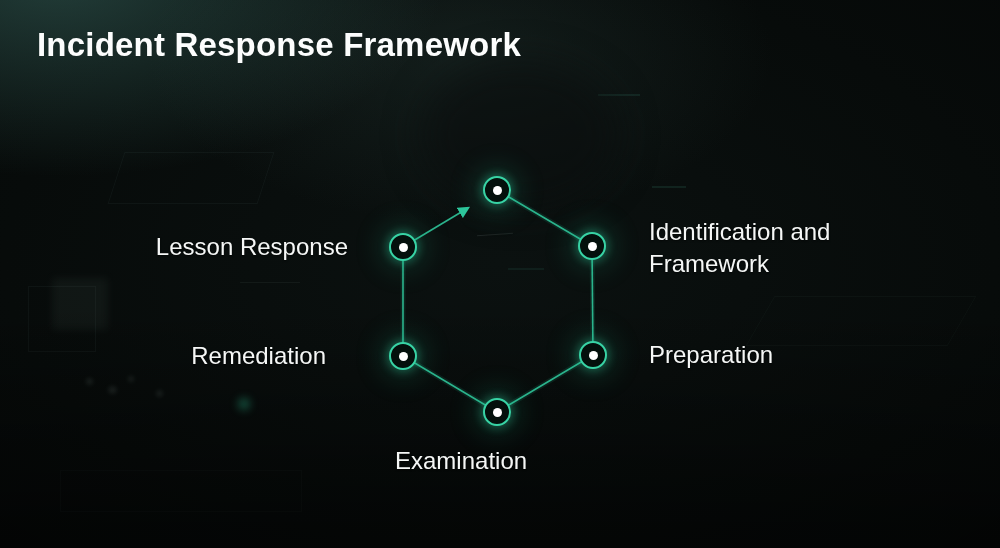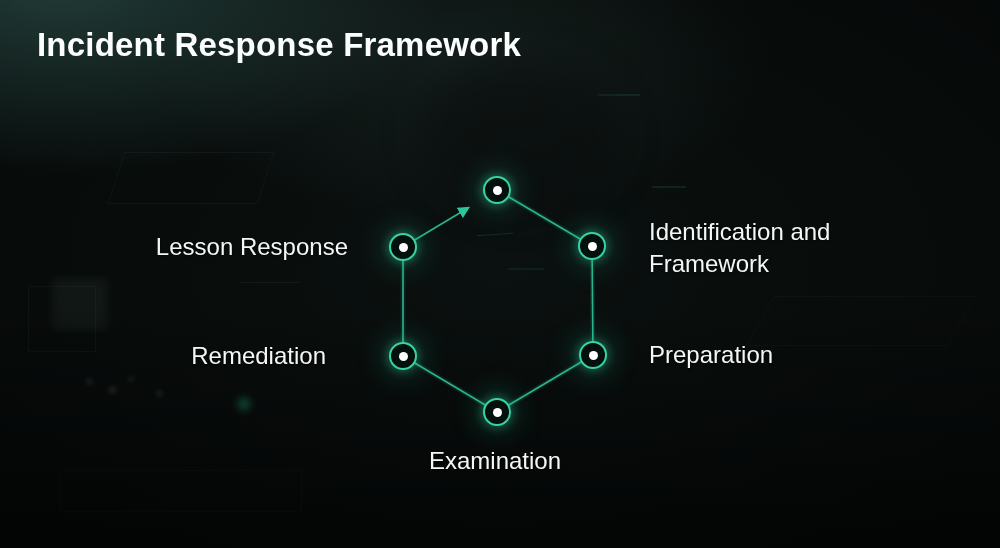--- a/index.html
+++ b/index.html
@@ -48,21 +48,21 @@
   .n-remediation{left:389px;top:342px;}
   .n-lesson{left:389px;top:233px;}
 
   .label{
     position:absolute;color:#f5f7f6;font-size:24px;font-weight:400;line-height:30px;
     text-shadow:0 1px 2px rgba(0,0,0,0.6);
   }
   .l-preparation{left:396px;top:126px;width:200px;text-align:center;}
   .l-identification{left:649px;top:216px;width:185px;line-height:32px;text-align:left;}
   .l-acquisition{left:649px;top:340px;text-align:left;}
-  .l-examination{left:395px;top:446px;width:200px;text-align:center;}
+  .l-examination{left:395px;top:446px;width:200px;text-align:left;}
   .l-remediation{right:674px;top:341px;text-align:right;}
   .l-lesson{right:652px;top:232px;text-align:right;}
 </style>
 </head>
 <body>
 
 <div class="stage">
 
   <div class="deco rect-outline" style="left:116px;top:152px;width:148px;height:50px;transform:skewX(-18deg);"></div>
   <div class="deco rect-outline" style="left:28px;top:286px;width:66px;height:64px;"></div>

